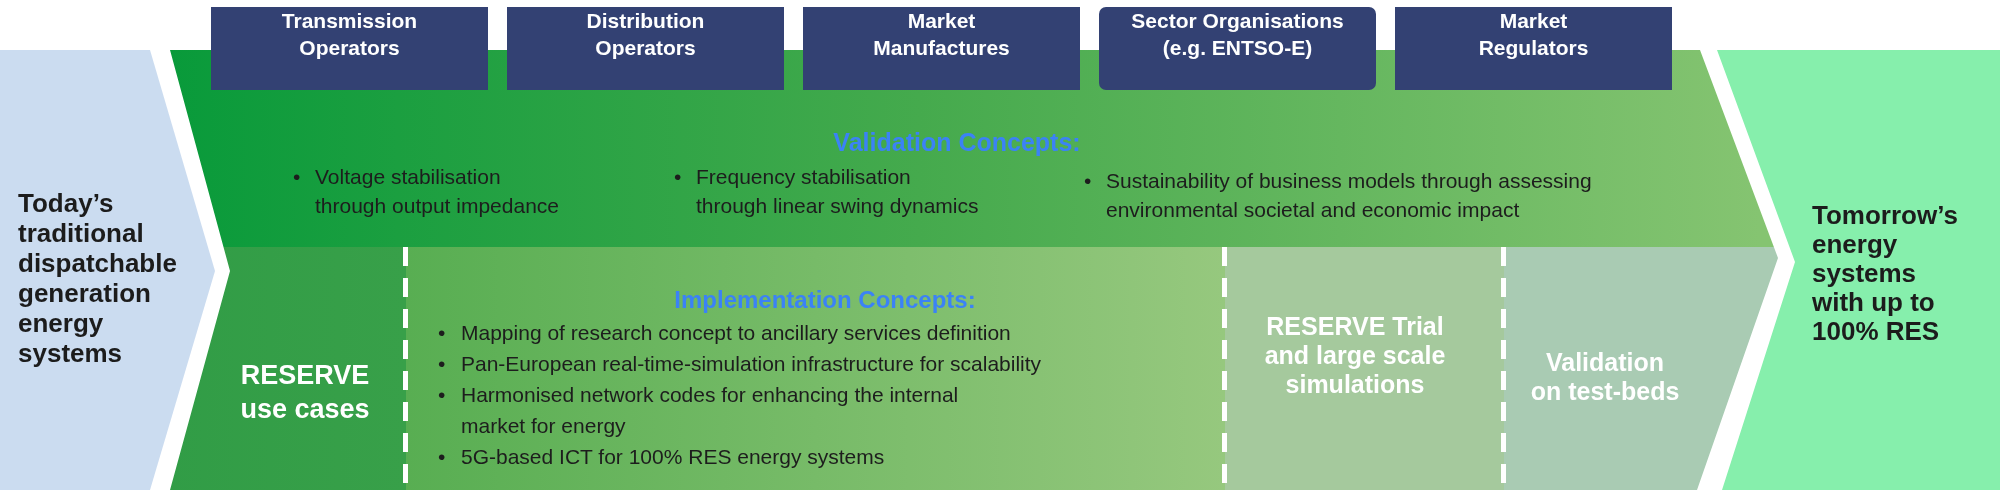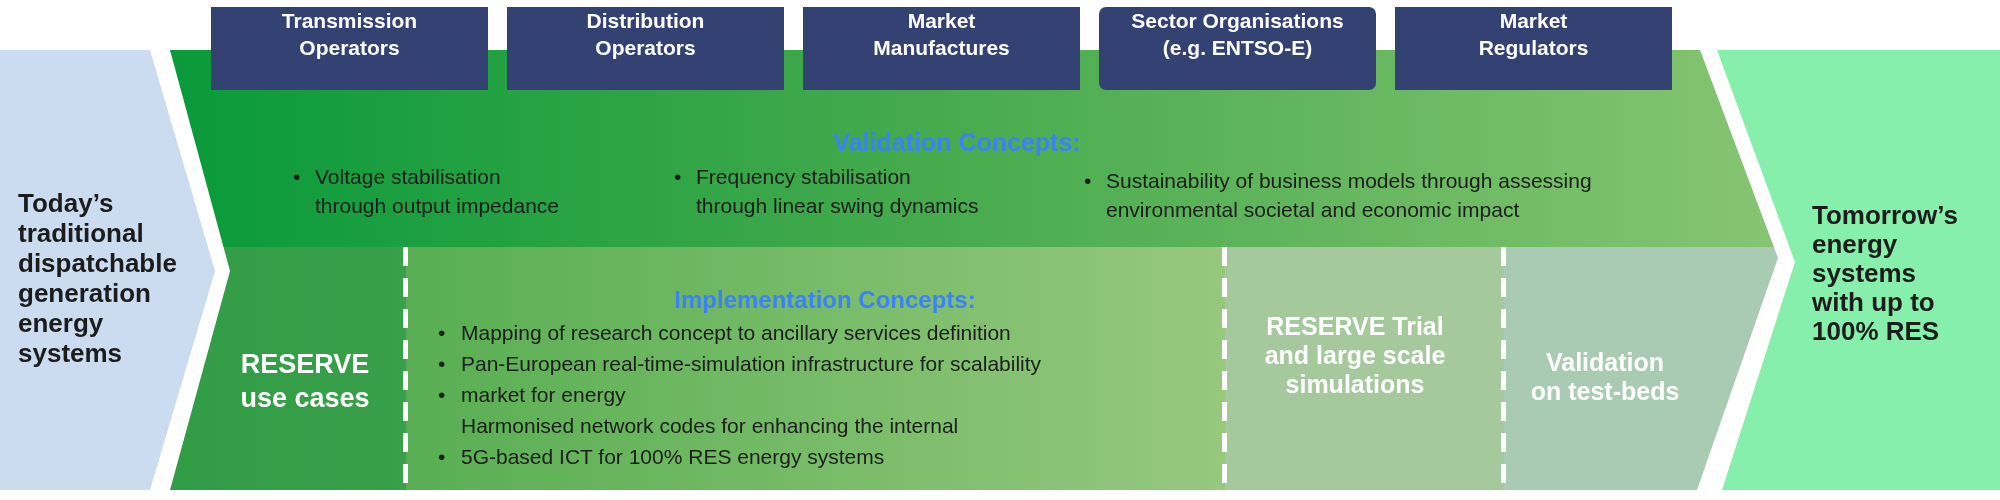--- a/index.html
+++ b/index.html
@@ -58,21 +58,21 @@
   .bullet .dot{width:22px;flex:0 0 22px;}
   .vb1{left:293px;top:162px;}
   .vb2{left:674px;top:162px;}
   .vb3{left:1084px;top:166px;}
   .impl-list{position:absolute;left:438px;top:317px;color:#1d1d1d;font-size:21px;line-height:31px;}
   .impl-item{display:flex;white-space:nowrap;}
   .impl-item .dot{width:23px;flex:0 0 23px;}
   .center-white{
     position:absolute;color:#ffffff;font-weight:700;text-align:center;white-space:nowrap;
   }
-  .usecases-label{left:200px;top:347px;width:210px;font-size:27px;line-height:34px;}
+  .usecases-label{left:200px;top:358px;width:210px;font-size:27px;line-height:34px;}
   .trial-label{left:1240px;top:312px;width:230px;font-size:25px;line-height:29px;}
   .testbeds-label{left:1490px;top:348px;width:230px;font-size:25px;line-height:29px;}
   
   .stake-box{
     position:absolute;top:7px;width:277px;height:83px;background:#334173;
     display:flex;flex-direction:column;align-items:center;justify-content:flex-start;
     color:#ffffff;font-size:21px;font-weight:600;line-height:27px;text-align:center;
     z-index:5;
   }
   .bx1{left:211px;} .bx2{left:507px;} .bx3{left:803px;} .bx4{left:1099px;border-radius:7px;} .bx5{left:1395px;}
@@ -141,22 +141,22 @@
         <span class="dot">•</span>
         <span>Mapping of research concept to ancillary services definition</span>
       </div>
       <div class="impl-item">
         <span class="dot">•</span>
         <span>Pan-European real-time-simulation infrastructure for scalability</span>
       </div>
       <div class="impl-item">
         <span class="dot">•</span>
         <span>
+          <div>Harmonised network codes for enhancing the internal</div>
           <div>market for energy</div>
-          <div>Harmonised network codes for enhancing the internal</div>
         </span>
       </div>
       <div class="impl-item">
         <span class="dot">•</span>
         <span>5G-based ICT for 100% RES energy systems</span>
       </div>
     </div>
 
     <div class="center-white trial-label">
       <div>RESERVE Trial</div>

